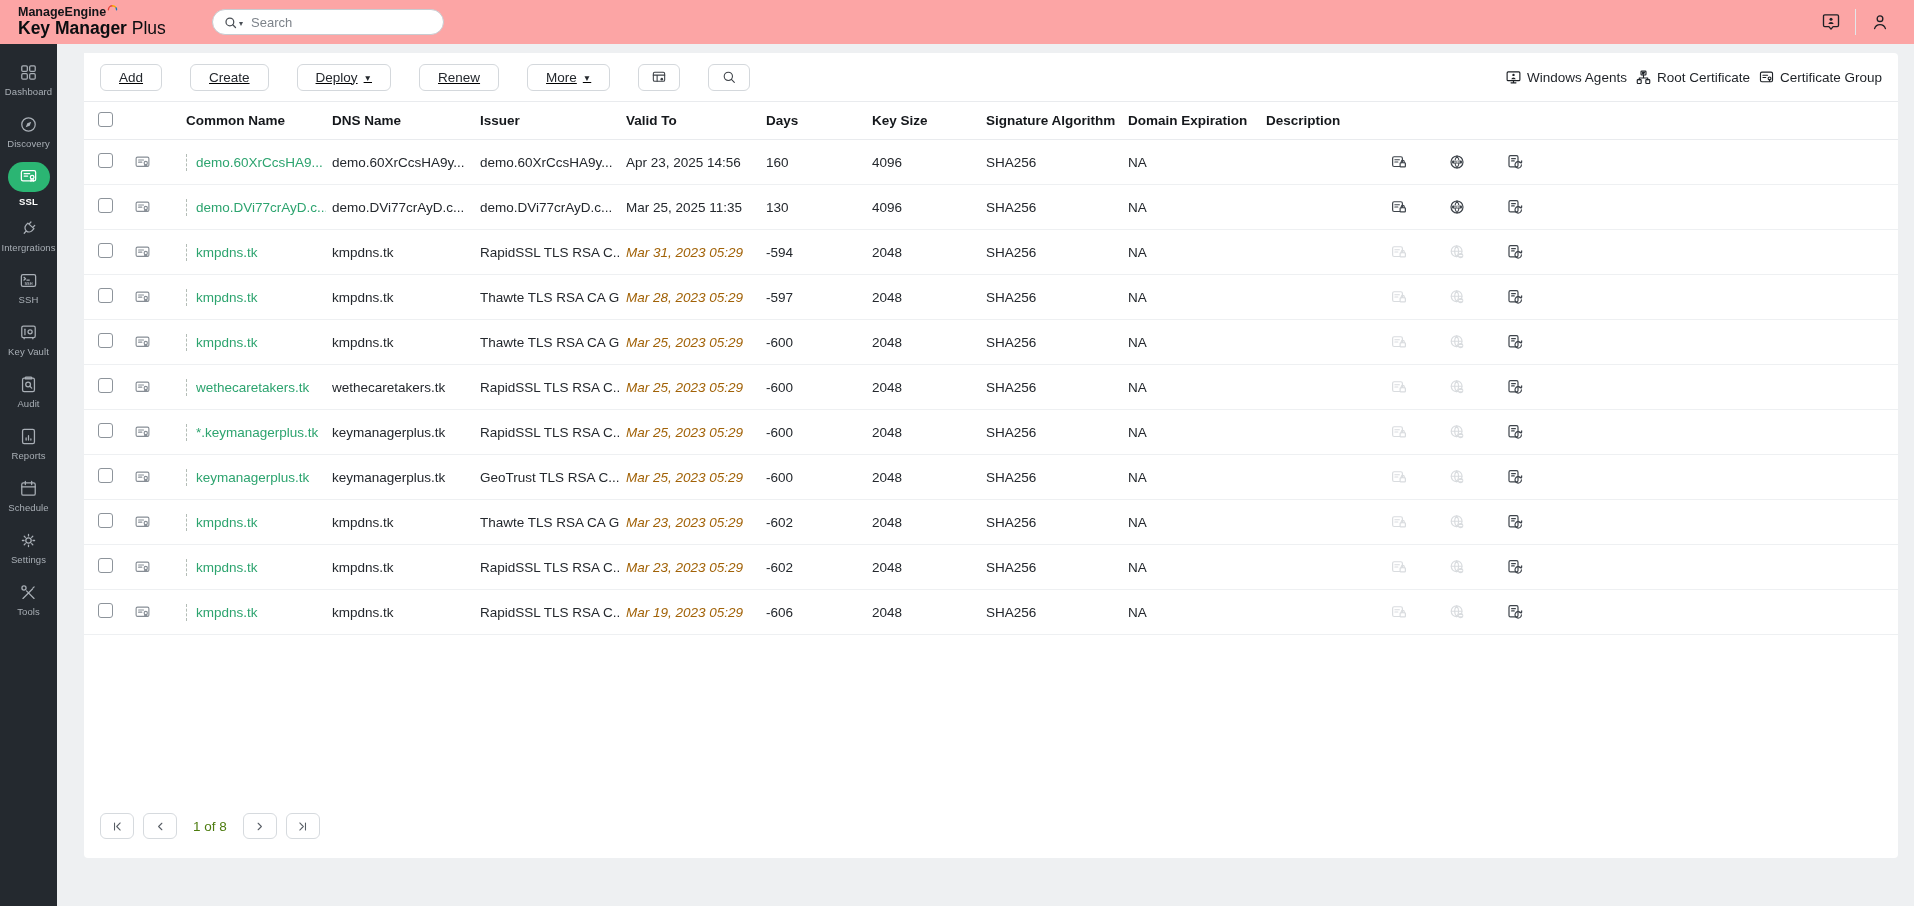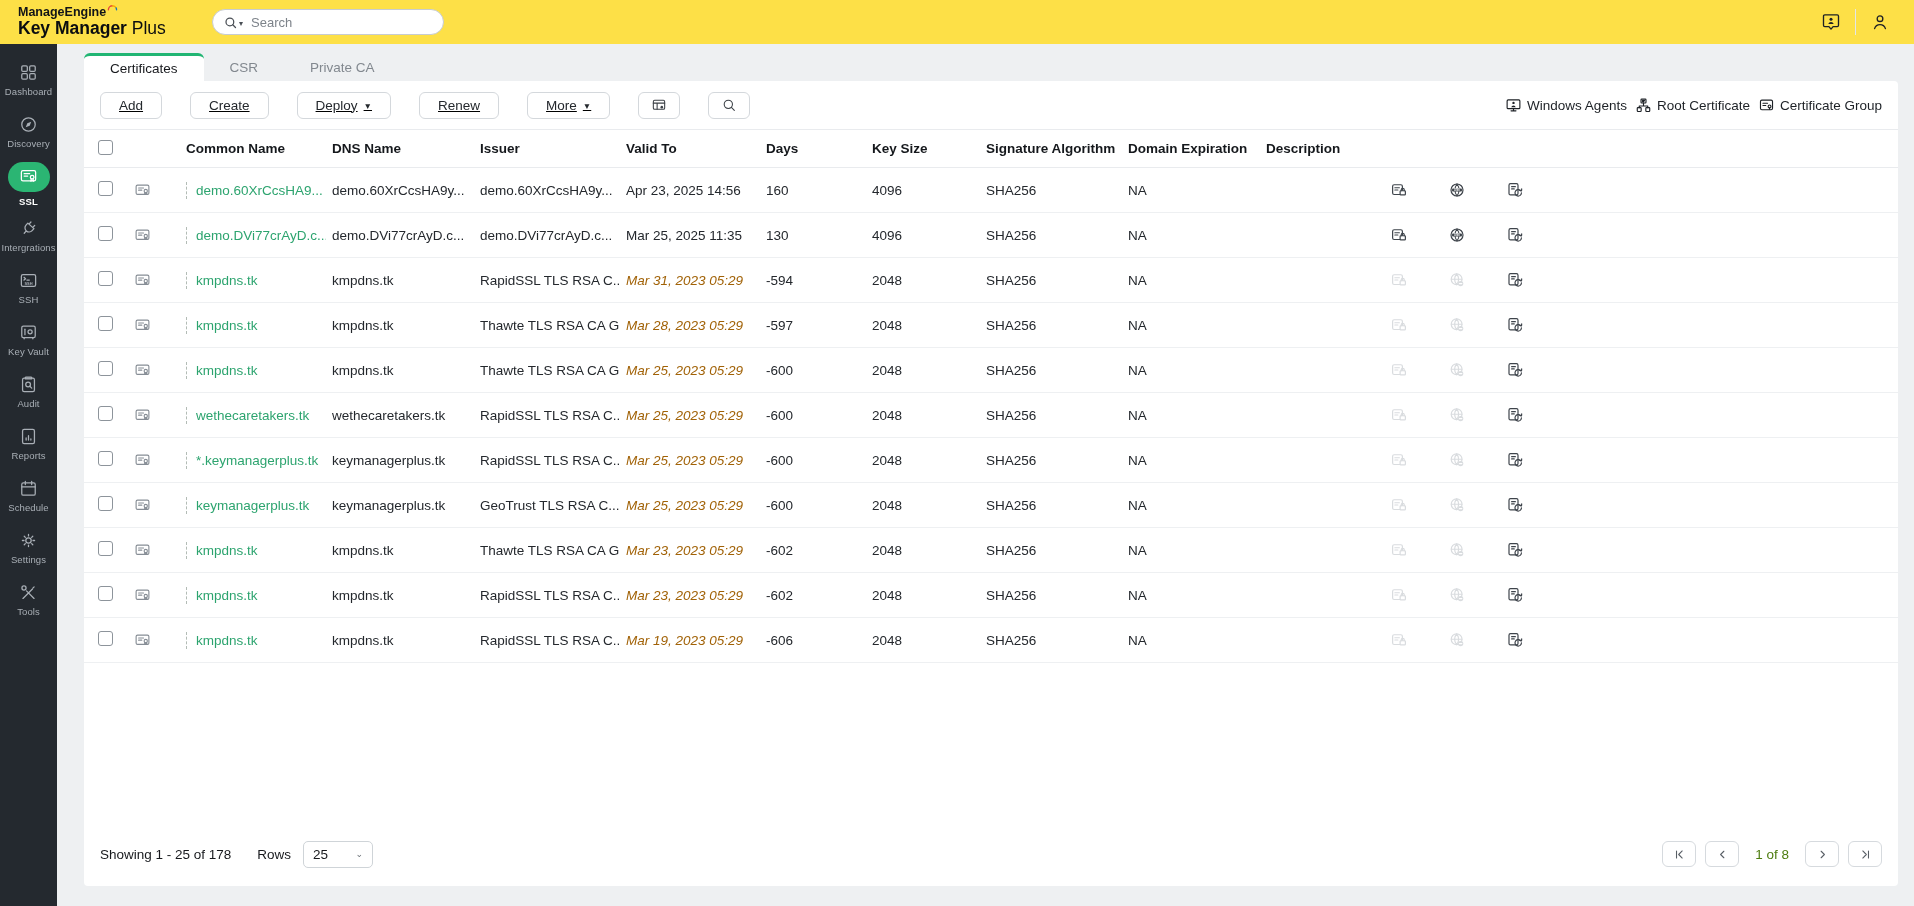--- a/index.html
+++ b/index.html
@@ -1,19 +1,19 @@
 <!DOCTYPE html>
 <html><head>
 <meta charset="utf-8">
 <style>
   * { margin:0; padding:0; box-sizing:border-box; }
   html,body { width:1914px; height:906px; overflow:hidden; font-family:"Liberation Sans","DejaVu Sans",sans-serif; background:#eef0f2; }
 
   
-  .topbar { height:44px; background:#fde047; display:flex; align-items:center; position:relative; }
+  .topbar { height:44px; background:#fca5a5; display:flex; align-items:center; position:relative; }
   .logo { padding-left:18px; width:212px; line-height:1.05; cursor:pointer; }
   .logo-line1 { font-size:12.5px; font-weight:bold; color:#111418; display:flex; align-items:flex-start; }
   .logo-swirl { width:11px; height:10px; margin-left:1px; margin-top:-3px; }
   .logo-line2 { font-size:17.5px; color:#0b0d10; }
   .logo-line2 b { font-weight:bold; }
   .search-pill { width:232px; height:26px; border:1px solid #c7ccd1; border-radius:14px; display:flex; align-items:center; padding:0 10px; background:#fff; }
   .search-pill svg { width:15px; height:15px; color:#4a4f55; flex:none; }
   .search-caret { font-size:8px; color:#4a4f55; margin:2px 8px 0 1px; }
   .search-pill input { border:none; outline:none; font-size:13px; color:#333; width:150px; background:transparent; }
   .search-pill input::placeholder { color:#7d838a; }
@@ -243,25 +243,20 @@
               <circle cx="6.3" cy="6.3" r="2.6"></circle>
               <path d="M17.5 6.5l1.6-1.6"></path>
             </svg>
           </span>
         </div>
         <div class="lbl">Tools</div>
       </div>
     </nav>
 
   <main class="main">
-    <div class="tabs" id="tabs">
-        <div class="tab active">Certificates</div>
-        <div class="tab">CSR</div>
-        <div class="tab">Private CA</div>
-      </div>
 
     <div class="card">
       <div class="toolbar">
         <div class="tb-left" id="tbLeft">
             <button class="btn">Add</button>
             <button class="btn">Create</button>
             <button class="btn">Deploy<span class="caret">▼</span></button>
             <button class="btn">Renew</button>
             <button class="btn">More<span class="caret">▼</span></button>
             <button class="btn icon-btn">
@@ -846,30 +841,20 @@
                       <path d="M20.9 10.6l-.2 2.5-2.4-.5"></path>
                     </svg></span>
                 </div>
               </td>
               <td></td>
             </tr>
           </tbody>
       </table>
 
       <div class="tfoot">
-        <div class="tf-left">
-          <span>Showing 1 - 25 of 178</span>
-          <div class="rows-group">
-            <span>Rows</span>
-            <div class="rows-select">
-              <span>25</span>
-              <span class="chev">⌄</span>
-            </div>
-          </div>
-        </div>
         <div class="tf-right">
           <div class="pg-btn">
             <svg viewBox="0 0 24 24" fill="none" stroke="currentColor" stroke-width="2" stroke-linecap="round" stroke-linejoin="round">
                 <path d="M6.5 5.5v13M17 5.5L10.5 12 17 18.5"></path>
               </svg>
           </div>
           <div class="pg-btn">
             <svg viewBox="0 0 24 24" fill="none" stroke="currentColor" stroke-width="2" stroke-linecap="round" stroke-linejoin="round">
                 <path d="M14.5 6L8.5 12l6 6"></path>
               </svg>

